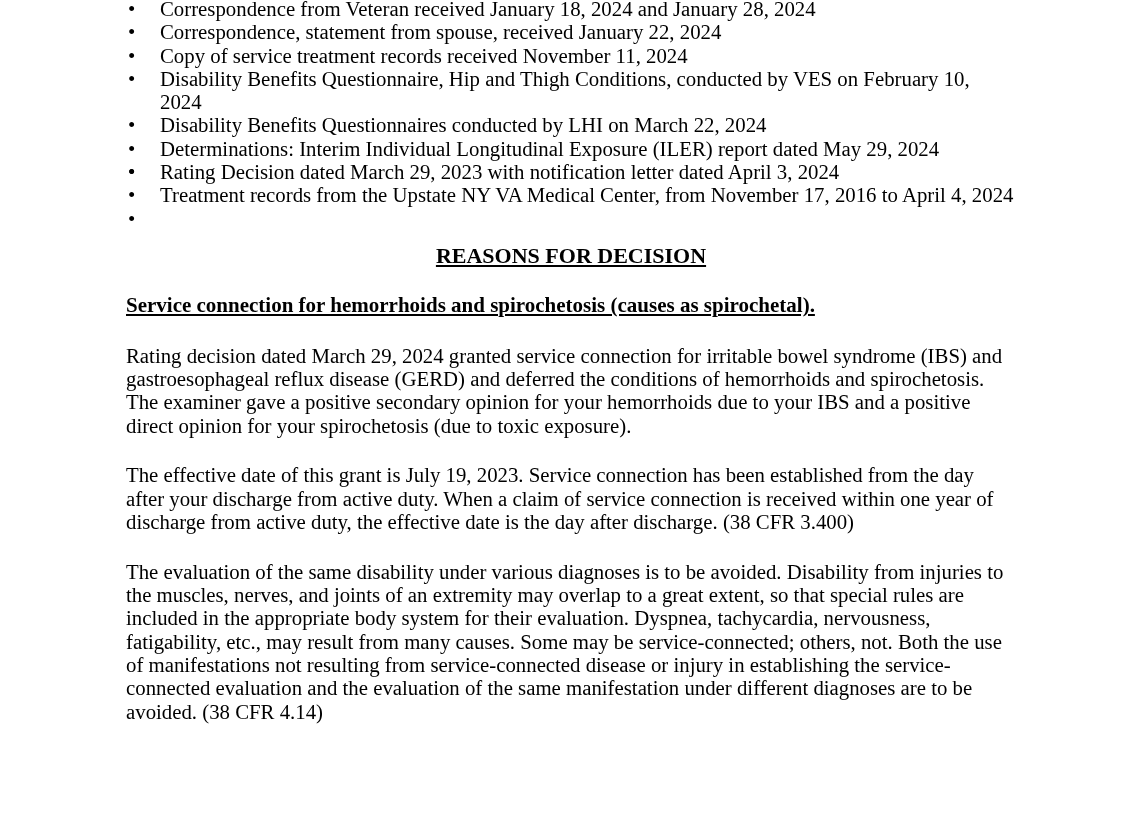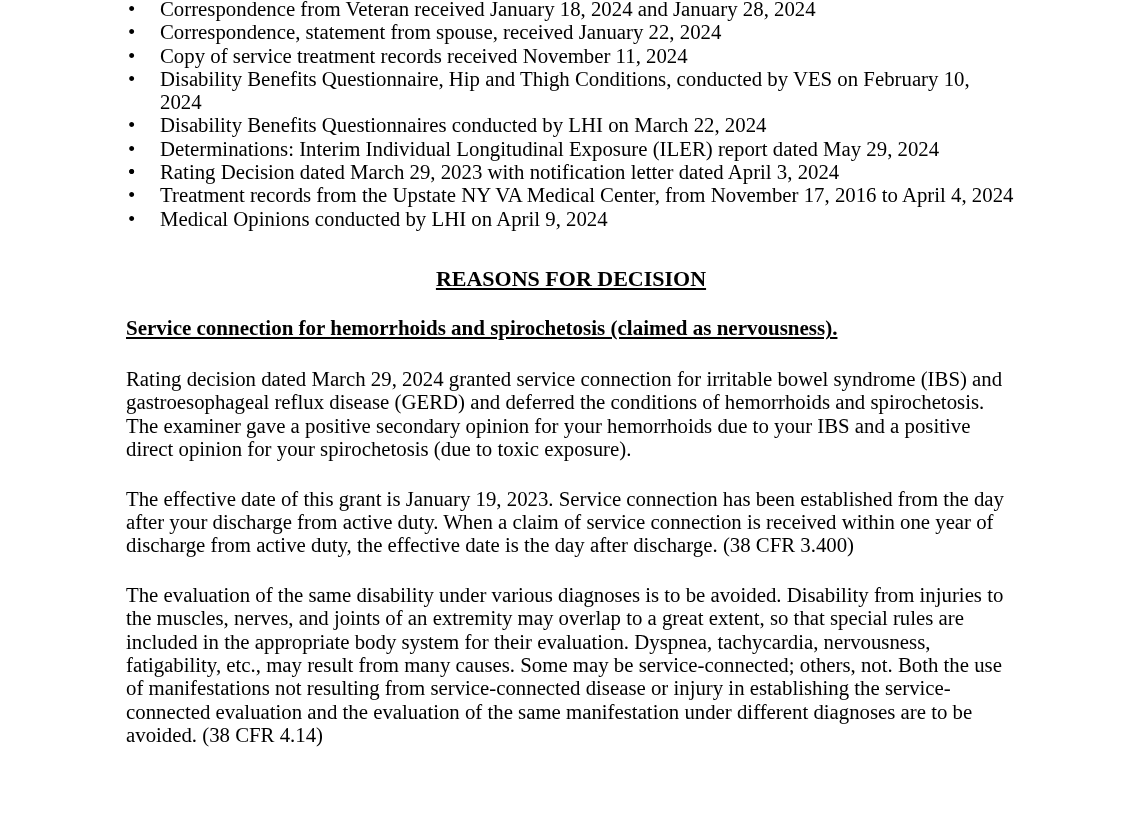--- a/index.html
+++ b/index.html
@@ -100,28 +100,27 @@
         <li class="evidence-item">
         <span class="bullet">•</span>
         <span class="evidence-text">Rating Decision dated March 29, 2023 with notification letter dated April 3, 2024</span>
       </li>
         <li class="evidence-item">
         <span class="bullet">•</span>
         <span class="evidence-text">Treatment records from the Upstate NY VA Medical Center, from November 17, 2016 to April 4, 2024</span>
       </li>
         <li class="evidence-item">
         <span class="bullet">•</span>
-        <span class="evidence-text">Medical Opinions conducted by LHI on April 9, 2024</span>
       </li>
       </ul>
 
     <h1 class="section-heading">REASONS FOR DECISION</h1>
 
-    <h2 class="issue-heading">Service connection for hemorrhoids and spirochetosis (claimed as nervousness).</h2>
+    <h2 class="issue-heading">Service connection for hemorrhoids and spirochetosis (causes as spirochetal).</h2>
 
     <div class="paragraphs">
         <p class="body-paragraph">Rating decision dated March 29, 2024 granted service connection for irritable bowel syndrome (IBS) and gastroesophageal reflux disease (GERD) and deferred the conditions of hemorrhoids and spirochetosis. The examiner gave a positive secondary opinion for your hemorrhoids due to your IBS and a positive direct opinion for your spirochetosis (due to toxic exposure).</p>
-        <p class="body-paragraph">The effective date of this grant is January 19, 2023. Service connection has been established from the day after your discharge from active duty. When a claim of service connection is received within one year of discharge from active duty, the effective date is the day after discharge. (38 CFR 3.400)</p>
+        <p class="body-paragraph">The effective date of this grant is July 19, 2023. Service connection has been established from the day after your discharge from active duty. When a claim of service connection is received within one year of discharge from active duty, the effective date is the day after discharge. (38 CFR 3.400)</p>
         <p class="body-paragraph">The evaluation of the same disability under various diagnoses is to be avoided. Disability from injuries to the muscles, nerves, and joints of an extremity may overlap to a great extent, so that special rules are included in the appropriate body system for their evaluation. Dyspnea, tachycardia, nervousness, fatigability, etc., may result from many causes. Some may be service-connected; others, not. Both the use of manifestations not resulting from service-connected disease or injury in establishing the service-connected evaluation and the evaluation of the same manifestation under different diagnoses are to be avoided. (38 CFR 4.14)</p>
       </div>
 
   </div>
 </div>
 
 </body></html>

